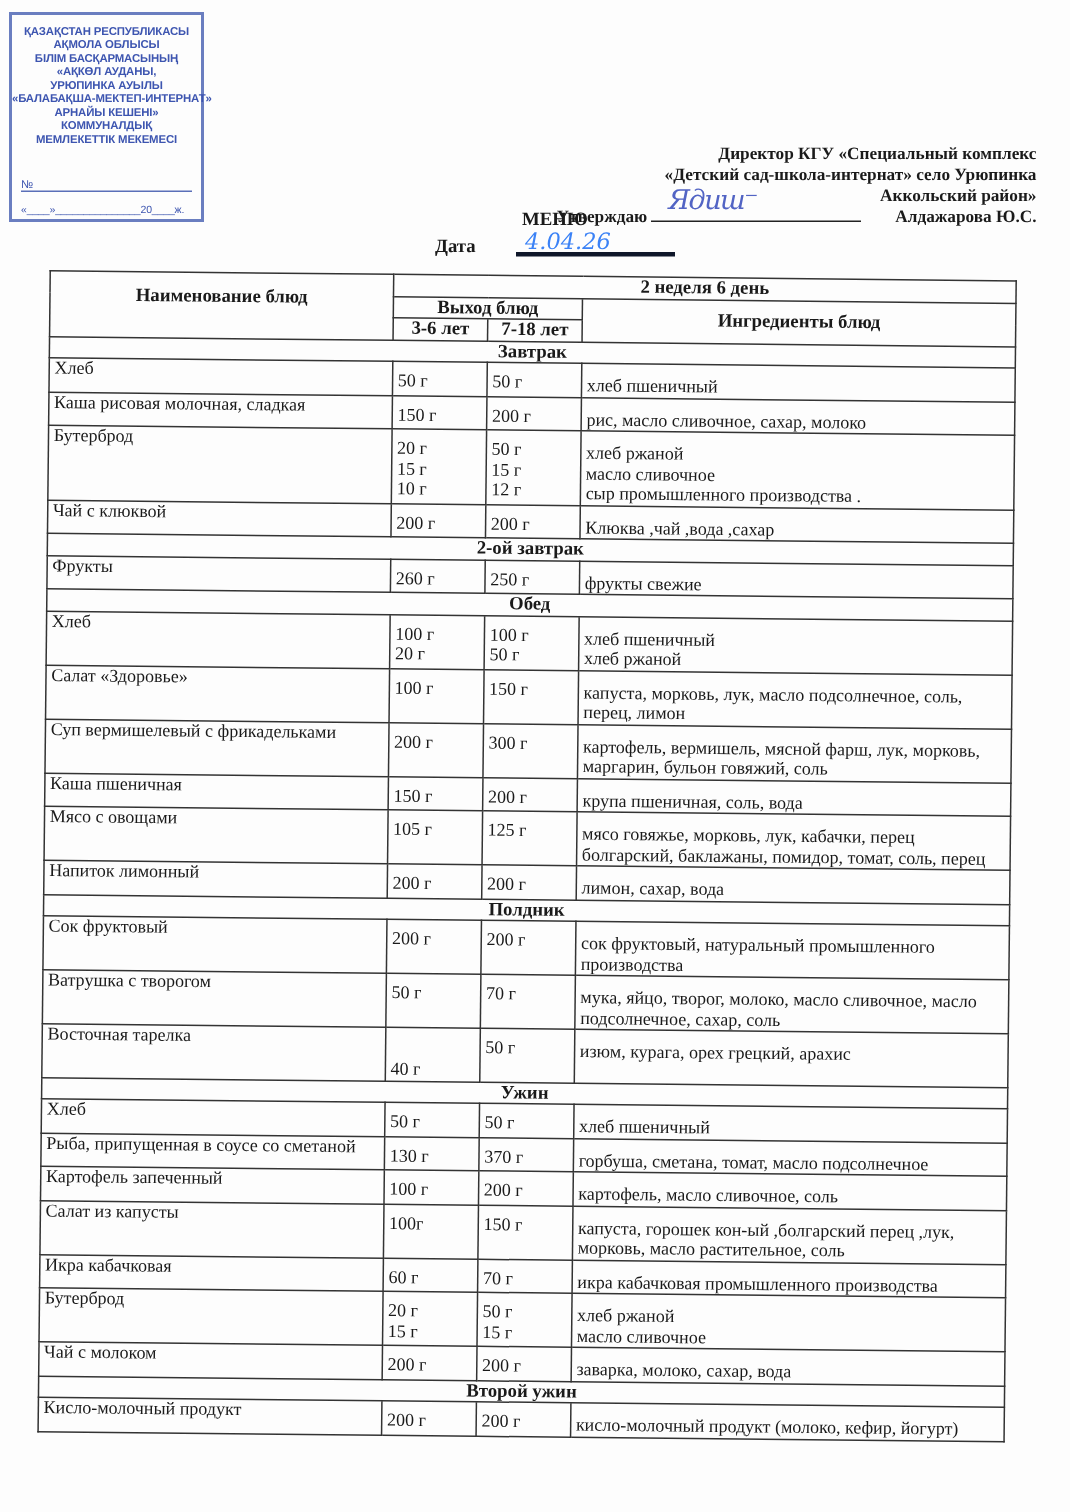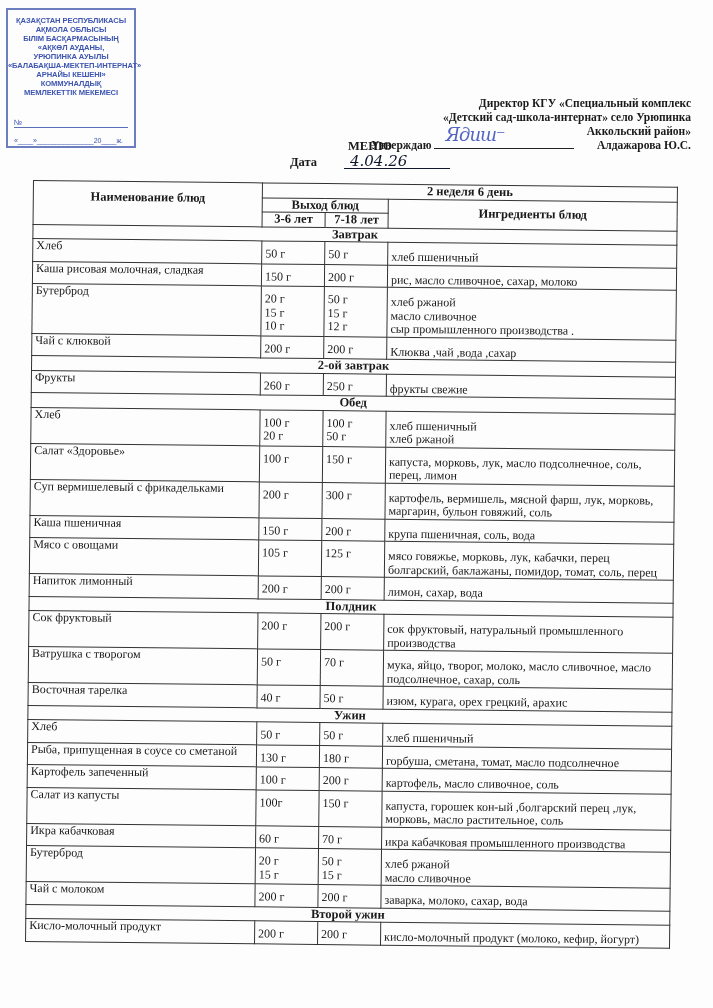--- a/index.html
+++ b/index.html
@@ -36,22 +36,22 @@
       position: absolute; left: 12px; top: -6px; color: #5264c4;
       font-family: "DejaVu Serif", serif; font-style: italic; font-size: 18px; font-weight: normal;
       letter-spacing: -1px;
     }
     .title-block {
       position: absolute; left: 290px; top: 139px; width: 160px; text-align: center;
       font-weight: bold; font-size: 12.5px; line-height: 14px;
     }
     .date-row { display: flex; justify-content: space-between; align-items: flex-end; margin-top: 1px; }
     .date-row .date-value {
-      display: inline-block; width: 100px; border-bottom: 1px solid #0f172a;
-      color: #0f172a; font-style: italic; font-weight: normal; font-size: 15px; text-align: left;
+      display: inline-block; width: 100px; border-bottom: 3px solid #0f172a;
+      color: #3b82f6; font-style: italic; font-weight: normal; font-size: 15px; text-align: left;
       padding-left: 6px; margin-left: 4px; font-family: "DejaVu Serif", serif;
     }
     table.menu {
       position: absolute; left: 33px; top: 180px; width: 645px;
       border-collapse: collapse; font-size: 12px; line-height: 13.5px;
       transform: rotate(0.6deg); transform-origin: left top;
     }
     table.menu td, table.menu th {
       border: 1px solid #333; padding: 0 3px; vertical-align: top; font-weight: normal;
     }
@@ -297,21 +297,21 @@
         </td>
         <td class="c-b stack" style="padding-top: 6px;">
           <span>70 г</span>
         </td>
         <td class=" stack" style="padding-top: 8px;">
           <span>мука, яйцо, творог, молоко, масло сливочное, масло подсолнечное, сахар, соль</span>
         </td>
       </tr>
       <tr>
         <td class="c-name">Восточная тарелка</td>
-        <td class="c-a stack" style="padding-top: 6px;">
+        <td class="c-a stack" style="padding-top: 21px;">
           <span>40 г</span>
         </td>
         <td class="c-b stack" style="padding-top: 6px;">
           <span>50 г</span>
         </td>
         <td class=" stack" style="padding-top: 8px;">
           <span>изюм, курага, орех грецкий, арахис</span>
         </td>
       </tr>
       <tr class="section">
@@ -328,21 +328,21 @@
         <td class=" stack" style="padding-top: 8px;">
           <span>хлеб пшеничный</span>
         </td>
       </tr>
       <tr>
         <td class="c-name">Рыба, припущенная в соусе со сметаной</td>
         <td class="c-a stack" style="padding-top: 6px;">
           <span>130 г</span>
         </td>
         <td class="c-b stack" style="padding-top: 6px;">
-          <span>180 г</span>
+          <span>370 г</span>
         </td>
         <td class=" stack" style="padding-top: 8px;">
           <span>горбуша, сметана, томат, масло подсолнечное</span>
         </td>
       </tr>
       <tr>
         <td class="c-name">Картофель запеченный</td>
         <td class="c-a stack" style="padding-top: 6px;">
           <span>100 г</span>
         </td>

